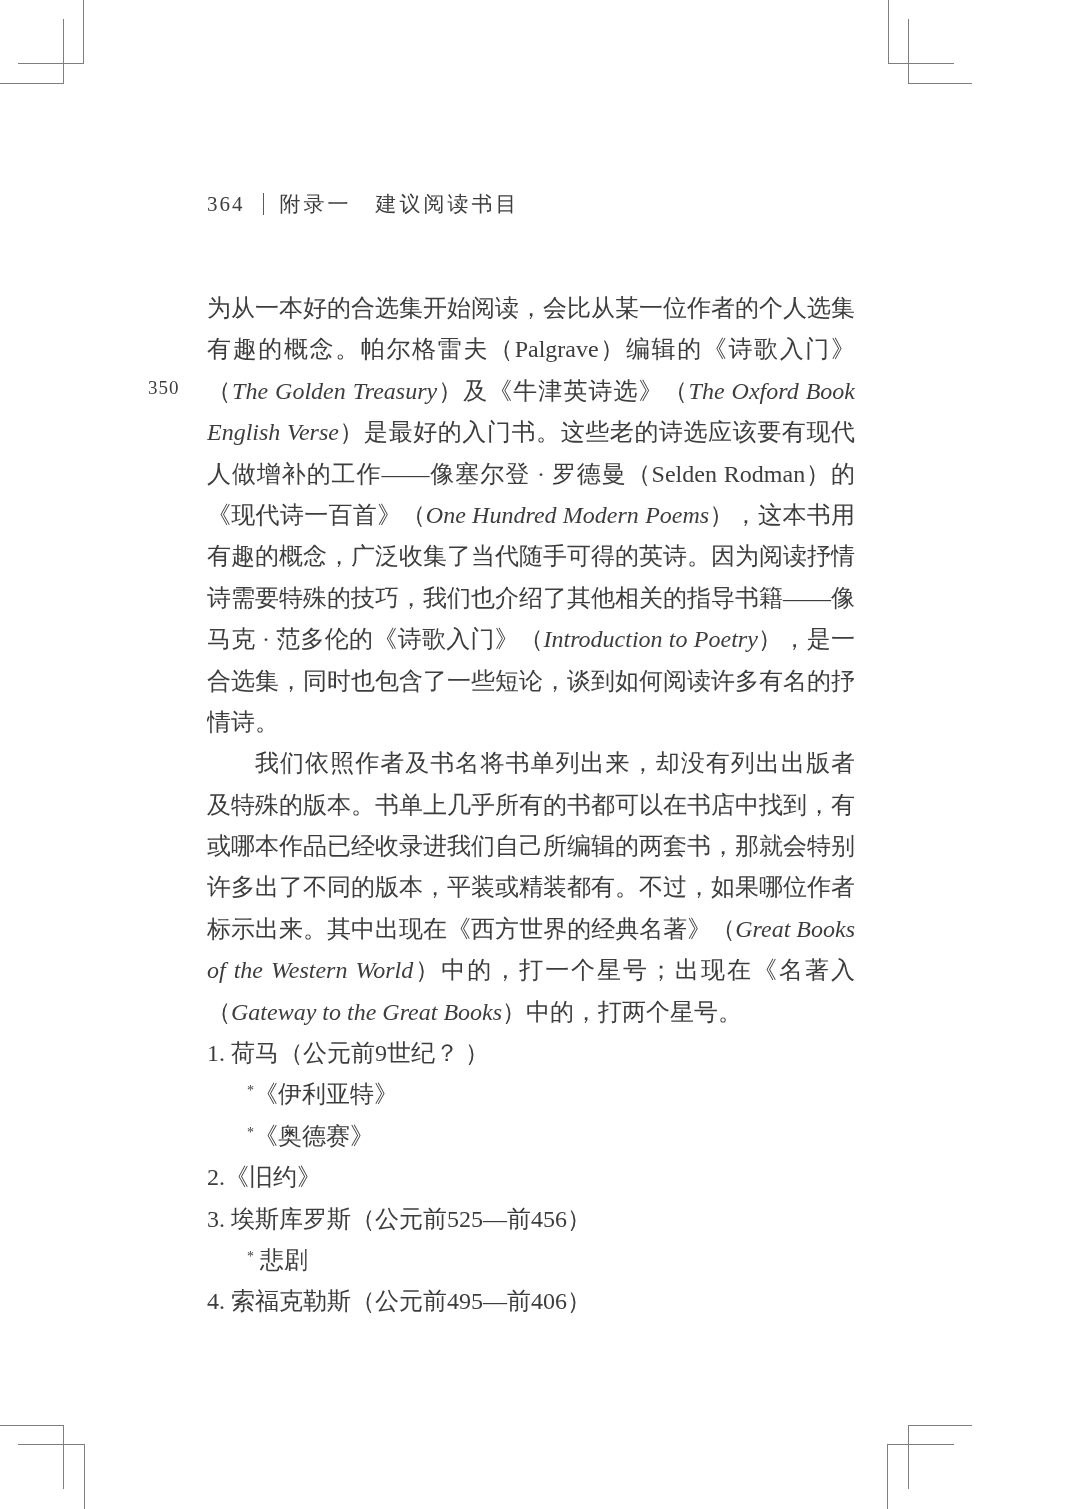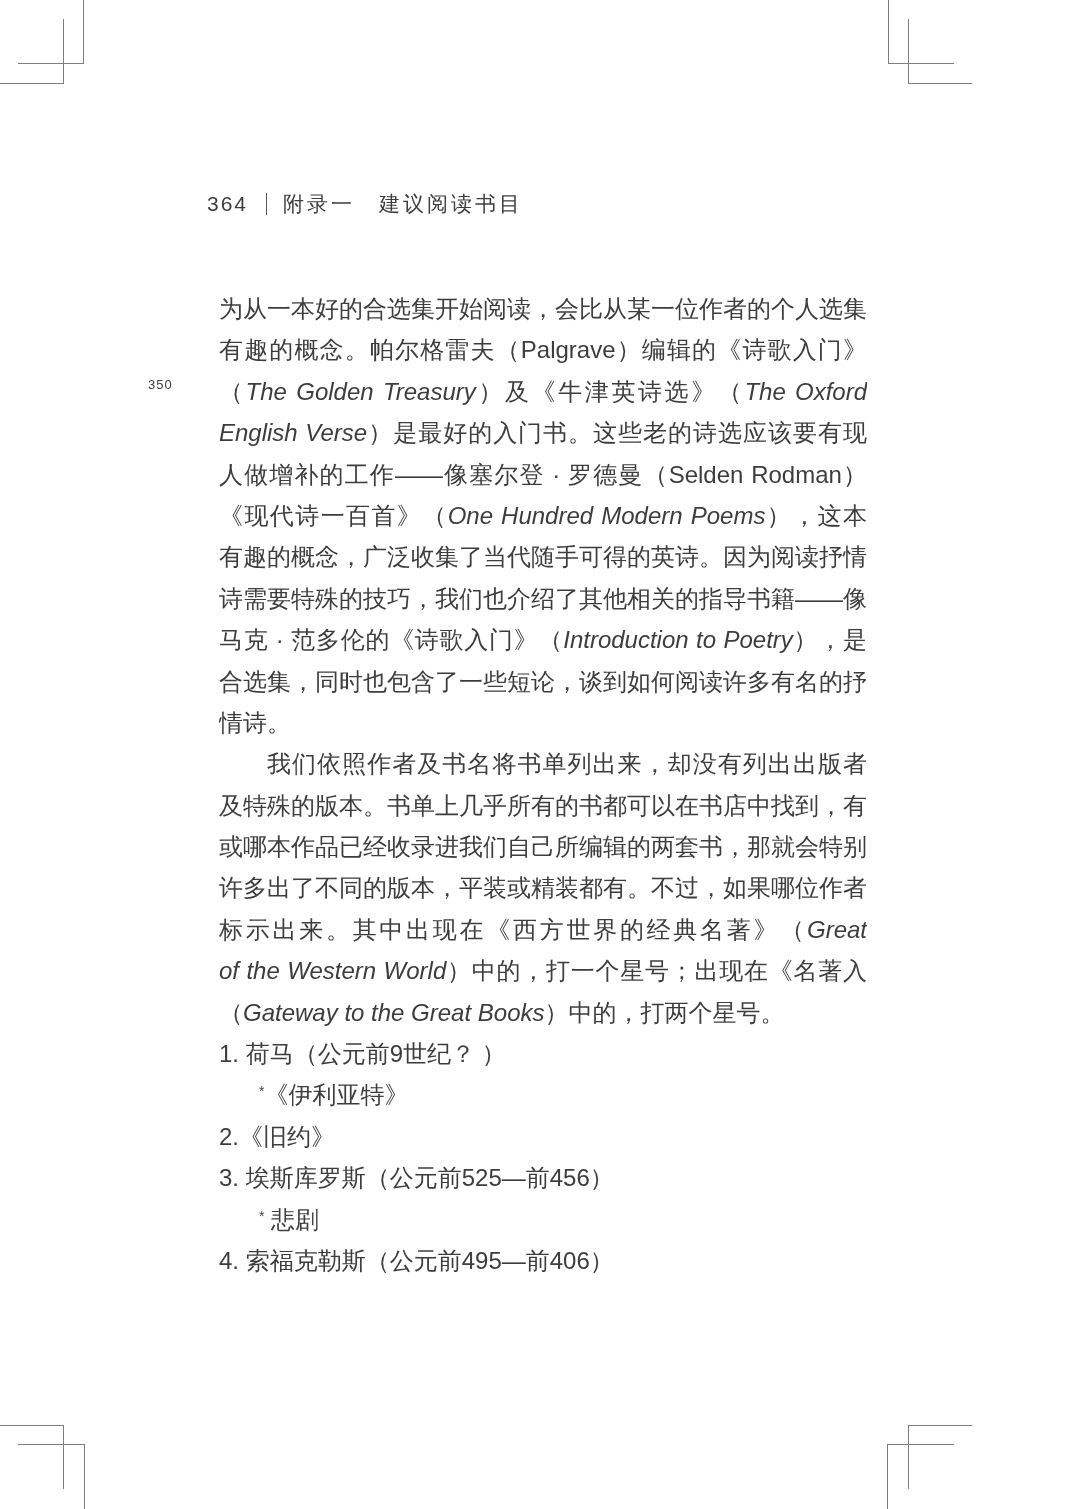--- a/index.html
+++ b/index.html
@@ -6,21 +6,21 @@
     --ink:#3d3d3d;
     --cm:#7e7e7e;
     --paper:#ffffff;
   }
   html,body{margin:0;padding:0;background:#ffffff;}
   .page{
     position:relative;
     width:972px;height:1509px;
     background:var(--paper);
     overflow:hidden;
-    font-family:Liberation Sans, sans-serif;
+    font-family:Liberation Serif, serif;
     color:var(--ink);
   }
 
   
   .cm{position:absolute;width:95px;height:95px;pointer-events:none;}
   .cm div{position:absolute;}
   .tl{top:0;left:0;}
   .tl .a{left:18px;top:0;width:65px;height:63px;border-right:1.5px solid var(--cm);border-bottom:1.5px solid var(--cm);}
   .tl .b{left:0;top:19px;width:63px;height:64px;border-right:1.5px solid var(--cm);border-bottom:1.5px solid var(--cm);}
   .tr{top:0;right:0;}
@@ -39,26 +39,26 @@
     display:flex;align-items:center;
     font-size:21px;line-height:28px;
   }
   .pagenum{letter-spacing:2px;}
   .hdiv{display:inline-block;width:1px;height:22px;background:#5a5a5a;margin:0 16px 0 18px;}
   .htitle{letter-spacing:3px;text-align:right;}
 
   
   .marginnote{
     position:absolute;left:148px;top:377px;
-    font-size:13px;letter-spacing:1px;
+    font-size:19px;letter-spacing:1px;
   }
 
   
   .textbody{
-    position:absolute;left:219px;top:288px;width:648px;
+    position:absolute;left:207px;top:288px;width:648px;
     font-size:24px;
   }
   .line{
     height:41.4px;line-height:41.4px;
     white-space:normal;overflow:hidden;
   }
   .just{text-align:justify;text-align-last:justify;}
   .left{text-align:left;text-align-last:left;}
   .it{font-style:italic;}
   .lat{font-style:normal;}
@@ -109,19 +109,20 @@
       <div class="line left"><span class="cjk">情诗。</span></div>
       <div class="line just" style="padding-left: 48px;"><span class="cjk">我们依照作者及书名将书单列出来，却没有列出出版者</span></div>
       <div class="line just"><span class="cjk">及特殊的版本。书单上几乎所有的书都可以在书店中找到，有</span></div>
       <div class="line just"><span class="cjk">或哪本作品已经收录进我们自己所编辑的两套书，那就会特别</span></div>
       <div class="line just"><span class="cjk">许多出了不同的版本，平装或精装都有。不过，如果哪位作者</span></div>
       <div class="line just"><span class="cjk">标示出来。其中出现在《西方世界的经典名著》（</span><span class="it">Great Books</span></div>
       <div class="line just"><span class="it">of the Western World</span><span class="cjk">）中的，打一个星号；出现在《名著入门》</span></div>
       <div class="line left"><span class="cjk">（</span><span class="it">Gateway to the Great Books</span><span class="cjk">）中的，打两个星号。</span></div>
       <div class="line left"><span class="cjk">1. 荷马（公元前9世纪？ ）</span></div>
       <div class="line left" style="padding-left: 40px;"><span class="sup">*</span><span class="cjk">《伊利亚特》</span></div>
+      <div class="line left" style="padding-left: 40px;"><span class="sup">*</span><span class="cjk">《奥德赛》</span></div>
       <div class="line left"><span class="cjk">2.《旧约》</span></div>
       <div class="line left"><span class="cjk">3. 埃斯库罗斯（公元前525—前456）</span></div>
       <div class="line left" style="padding-left: 40px; text-align: center;"><span class="sup">*</span><span class="cjk"> 悲剧</span></div>
       <div class="line left"><span class="cjk">4. 索福克勒斯（公元前495—前406）</span></div>
     </div>
 
 </div>
 
 </body></html>

